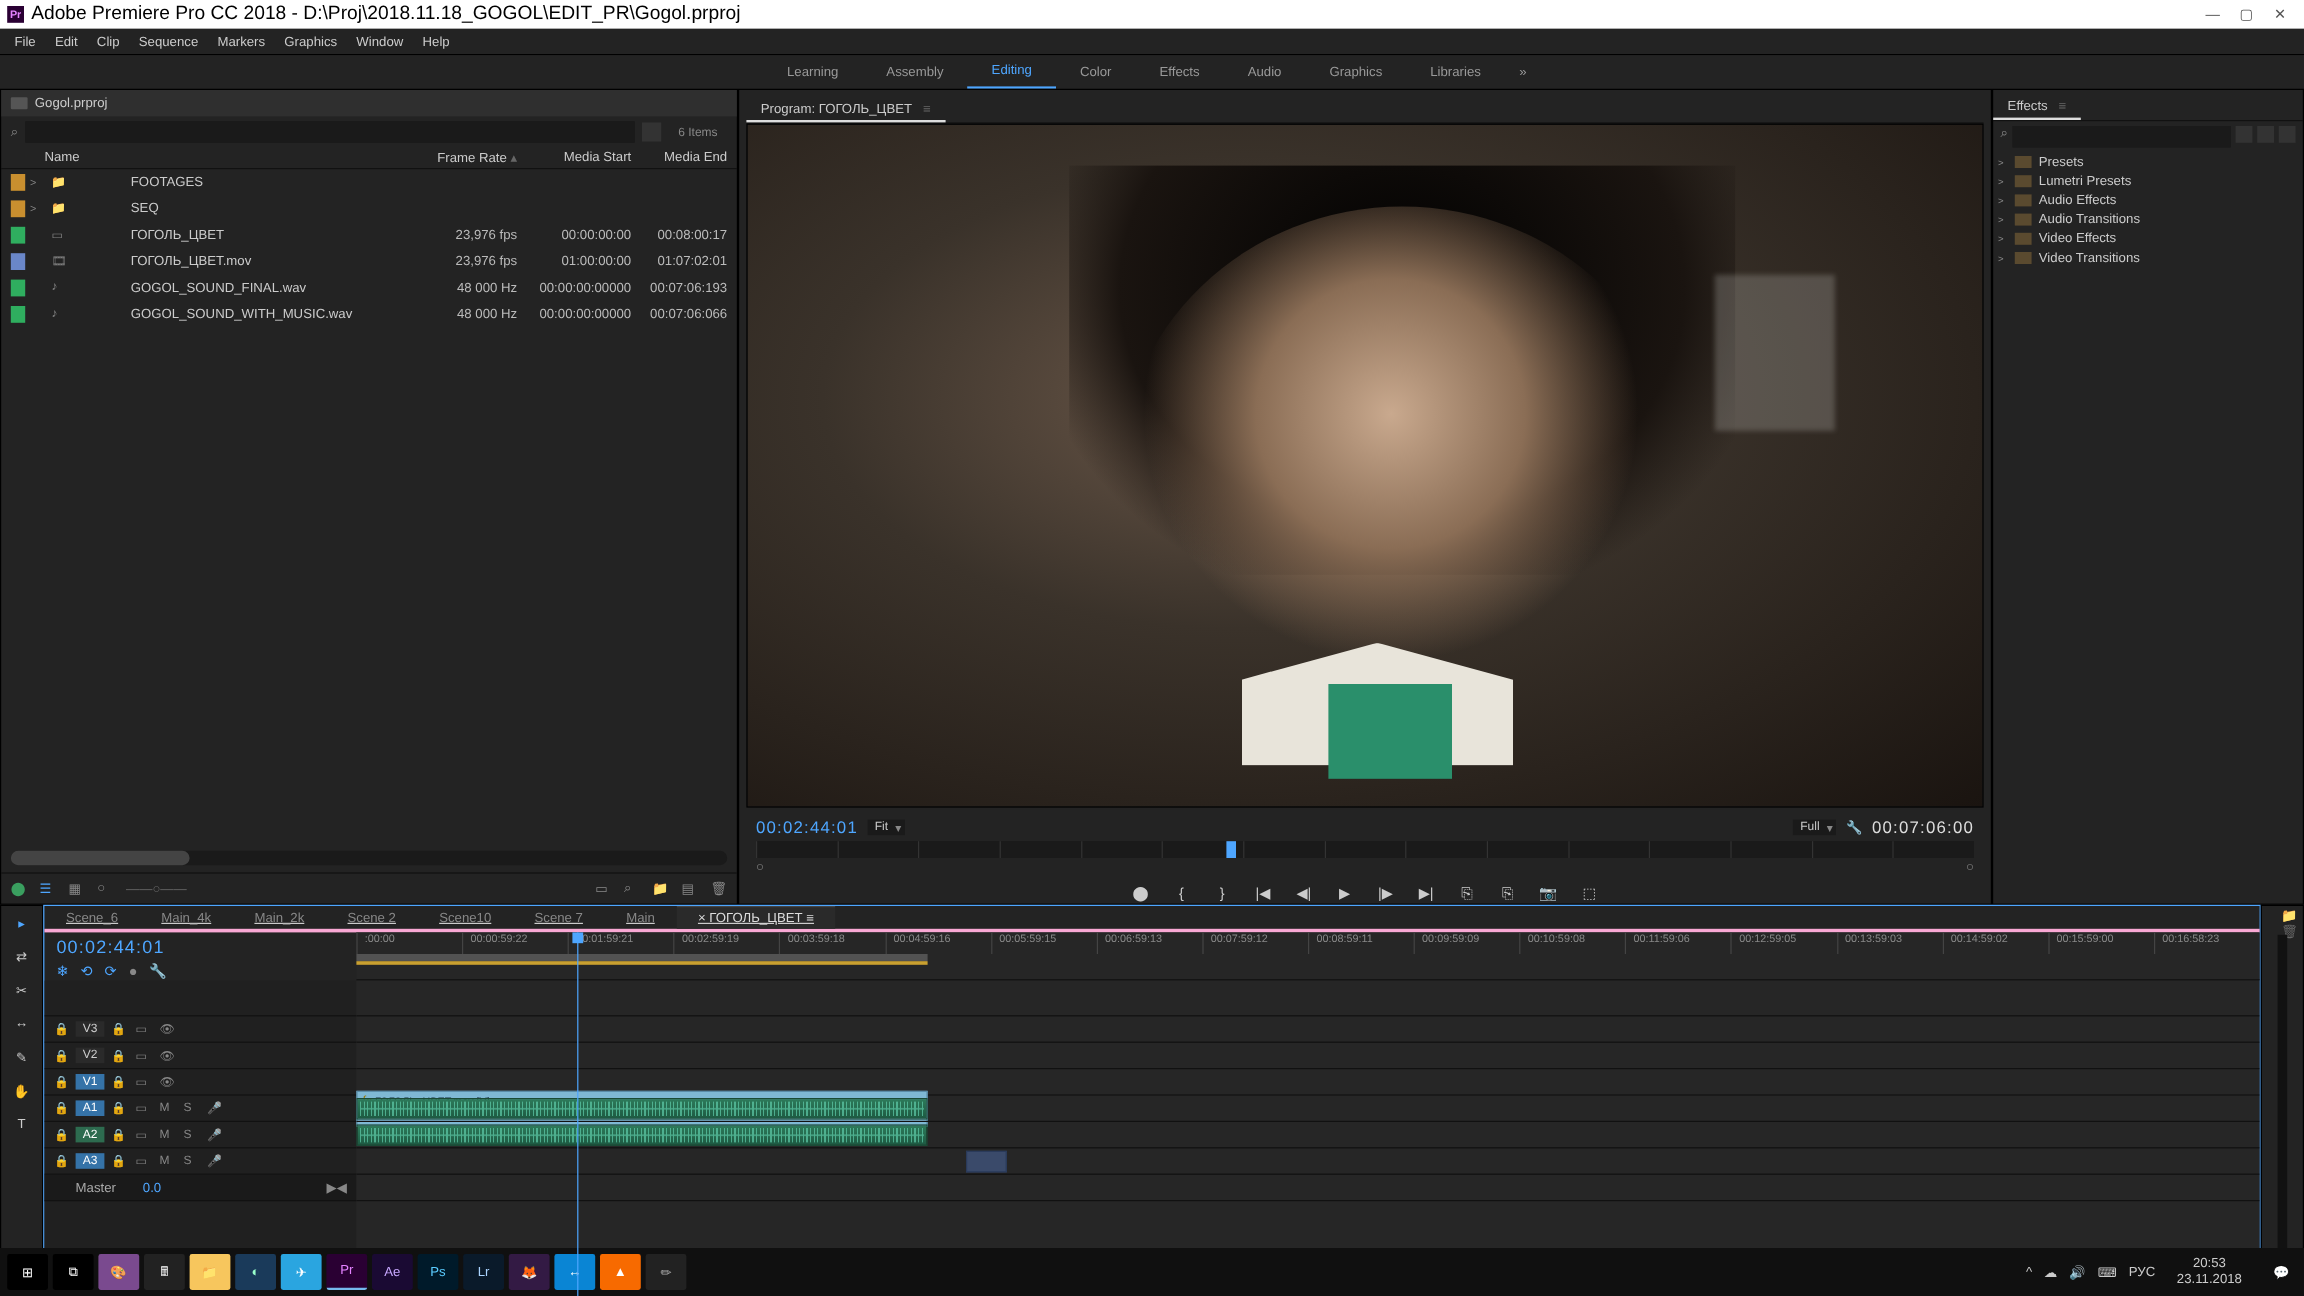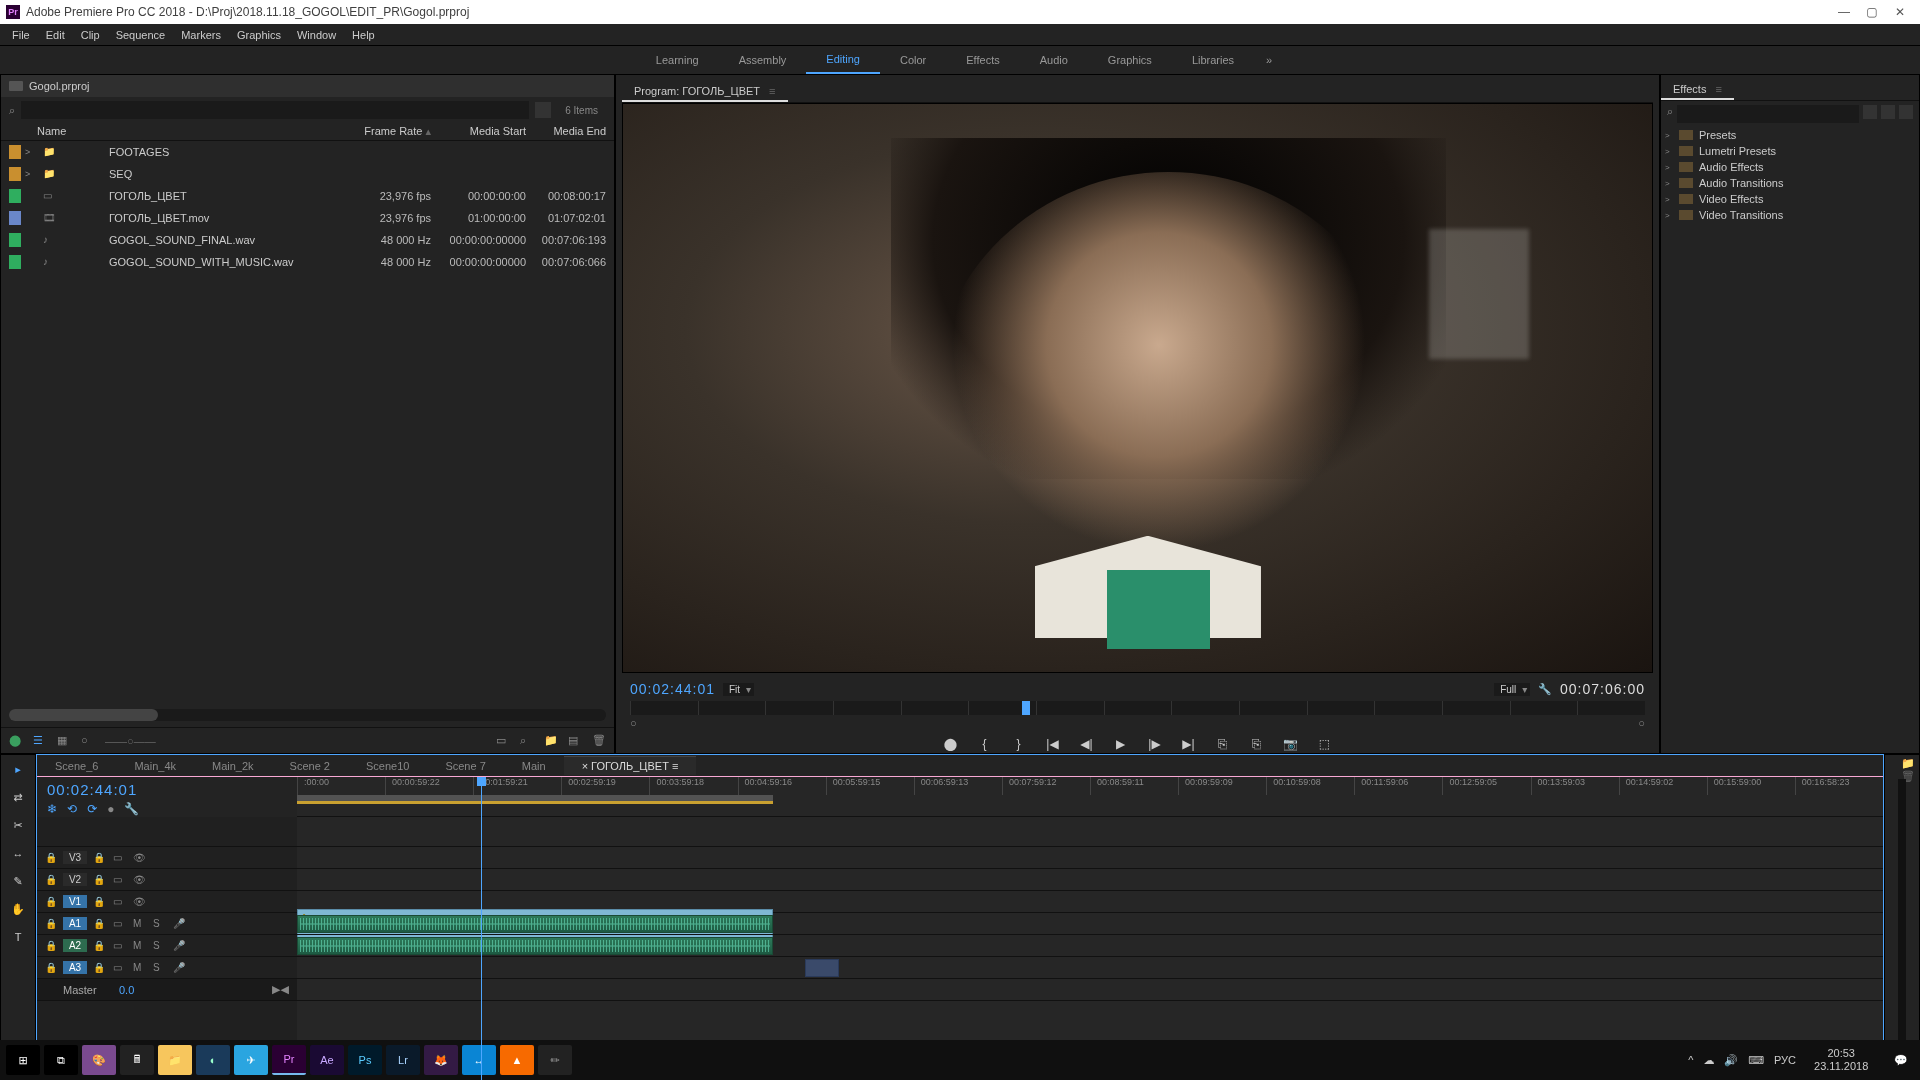--- a/index.html
+++ b/index.html
@@ -1,19 +1,19 @@
 <!DOCTYPE html>
 <html><head>
 <meta charset="utf-8">
 <style>
 * { margin:0; padding:0; box-sizing:border-box; font-family:"Segoe UI",Arial,sans-serif; font-size:11px; color:#ccc; user-select:none; }
 body { background:#1e1e1e; width:1920px; height:1080px; overflow:hidden; position:relative; }
 .title-bar { height:24px; background:#fff; display:flex; align-items:center; padding:0 6px; color:#000; }
 .title-bar .icon { width:14px; height:14px; background:#2a0033; margin-right:6px; display:flex; align-items:center; justify-content:center; color:#e482ff; font-size:9px; font-weight:bold; }
-.title-bar .title { color:#404040; font-size:12px; flex:1; }
+.title-bar .title { color:#000000; font-size:16px; flex:1; }
 .title-bar .win-btn { width:28px; text-align:center; color:#555; font-size:12px; padding:4px 0; }
 .menu-bar { height:22px; background:#232323; display:flex; align-items:center; padding:0 4px; border-bottom:1px solid #000; }
 .menu-bar span { padding:0 8px; color:#ccc; }
 .workspace-bar { height:28px; background:#232323; display:flex; align-items:center; justify-content:center; gap:0; }
 .workspace-bar span { padding:0 20px; color:#999; height:28px; display:flex; align-items:center; }
 .workspace-bar span.active { color:#4ea6ff; border-bottom:2px solid #4ea6ff; }
 .workspace-bar .overflow { color:#999; padding:0 12px; }
 .main-area { display:flex; height:680px; }
 .panel { background:#232323; border:1px solid #000; display:flex; flex-direction:column; }
 .panel-header { display:flex; border-bottom:1px solid #111; height:26px; align-items:flex-end; }
@@ -68,21 +68,21 @@
 .effects-search input { flex:1; background:#1a1a1a; border:none; height:18px; padding:0 16px 0 4px;}
 .effects-search .ic{width:14px;height:14px;background:#333;}
 .tree-item { display:flex; align-items:center; padding:2px 4px; gap:6px; font-size:11px;}
 .tree-item .caret{ color:#888; font-size:8px; width:8px;}
 .tree-item .fold{width:14px;height:10px;background:#5a4a2f;}
 .lower-area { height:320px; display:flex; }
 .tool-col { width:36px; background:#232323; border:1px solid #000; display:flex; flex-direction:column; align-items:center; gap:10px; padding-top:8px;}
 .tool-col .tool{ width:18px;height:18px; color:#ccc; text-align:center;}
 .tool-col .tool.active{color:#4ea6ff;}
 .timeline { flex:1; background:#232323; border:1px solid #4ea6ff; display:flex; flex-direction:column;}
-.tl-tabs{ display:flex; height:22px; border-bottom:1px solid #f9a8d4; align-items:center;}
+.tl-tabs{ display:flex; height:22px; border-bottom:3px solid #f9a8d4; align-items:center;text-decoration:underline;}
 .tl-tabs .tab{ padding:3px 18px; color:#888; font-size:11px;}
 .tl-tabs .tab.active{ color:#ddd; background:#2a2a2a; border-top:1px solid #444;}
 .tl-head { display:flex; height:40px;}
 .tl-head-left{ width:260px; padding:4px 10px;}
 .tl-head-left .tc{ color:#4ea6ff; font-size:15px; font-weight:500; letter-spacing:1px;}
 .tl-head-left .icons{ display:flex; gap:10px; margin-top:4px;}
 .tl-head-left .icons span{color:#4ea6ff; font-size:12px;}
 .tl-head-left .icons span.gray{color:#888;}
 .tl-ruler{ flex:1; position:relative; background:#262626; border-bottom:1px solid #111;}
 .tl-ruler .marks{position:absolute;top:0;left:0;right:0;height:18px;display:flex;}

